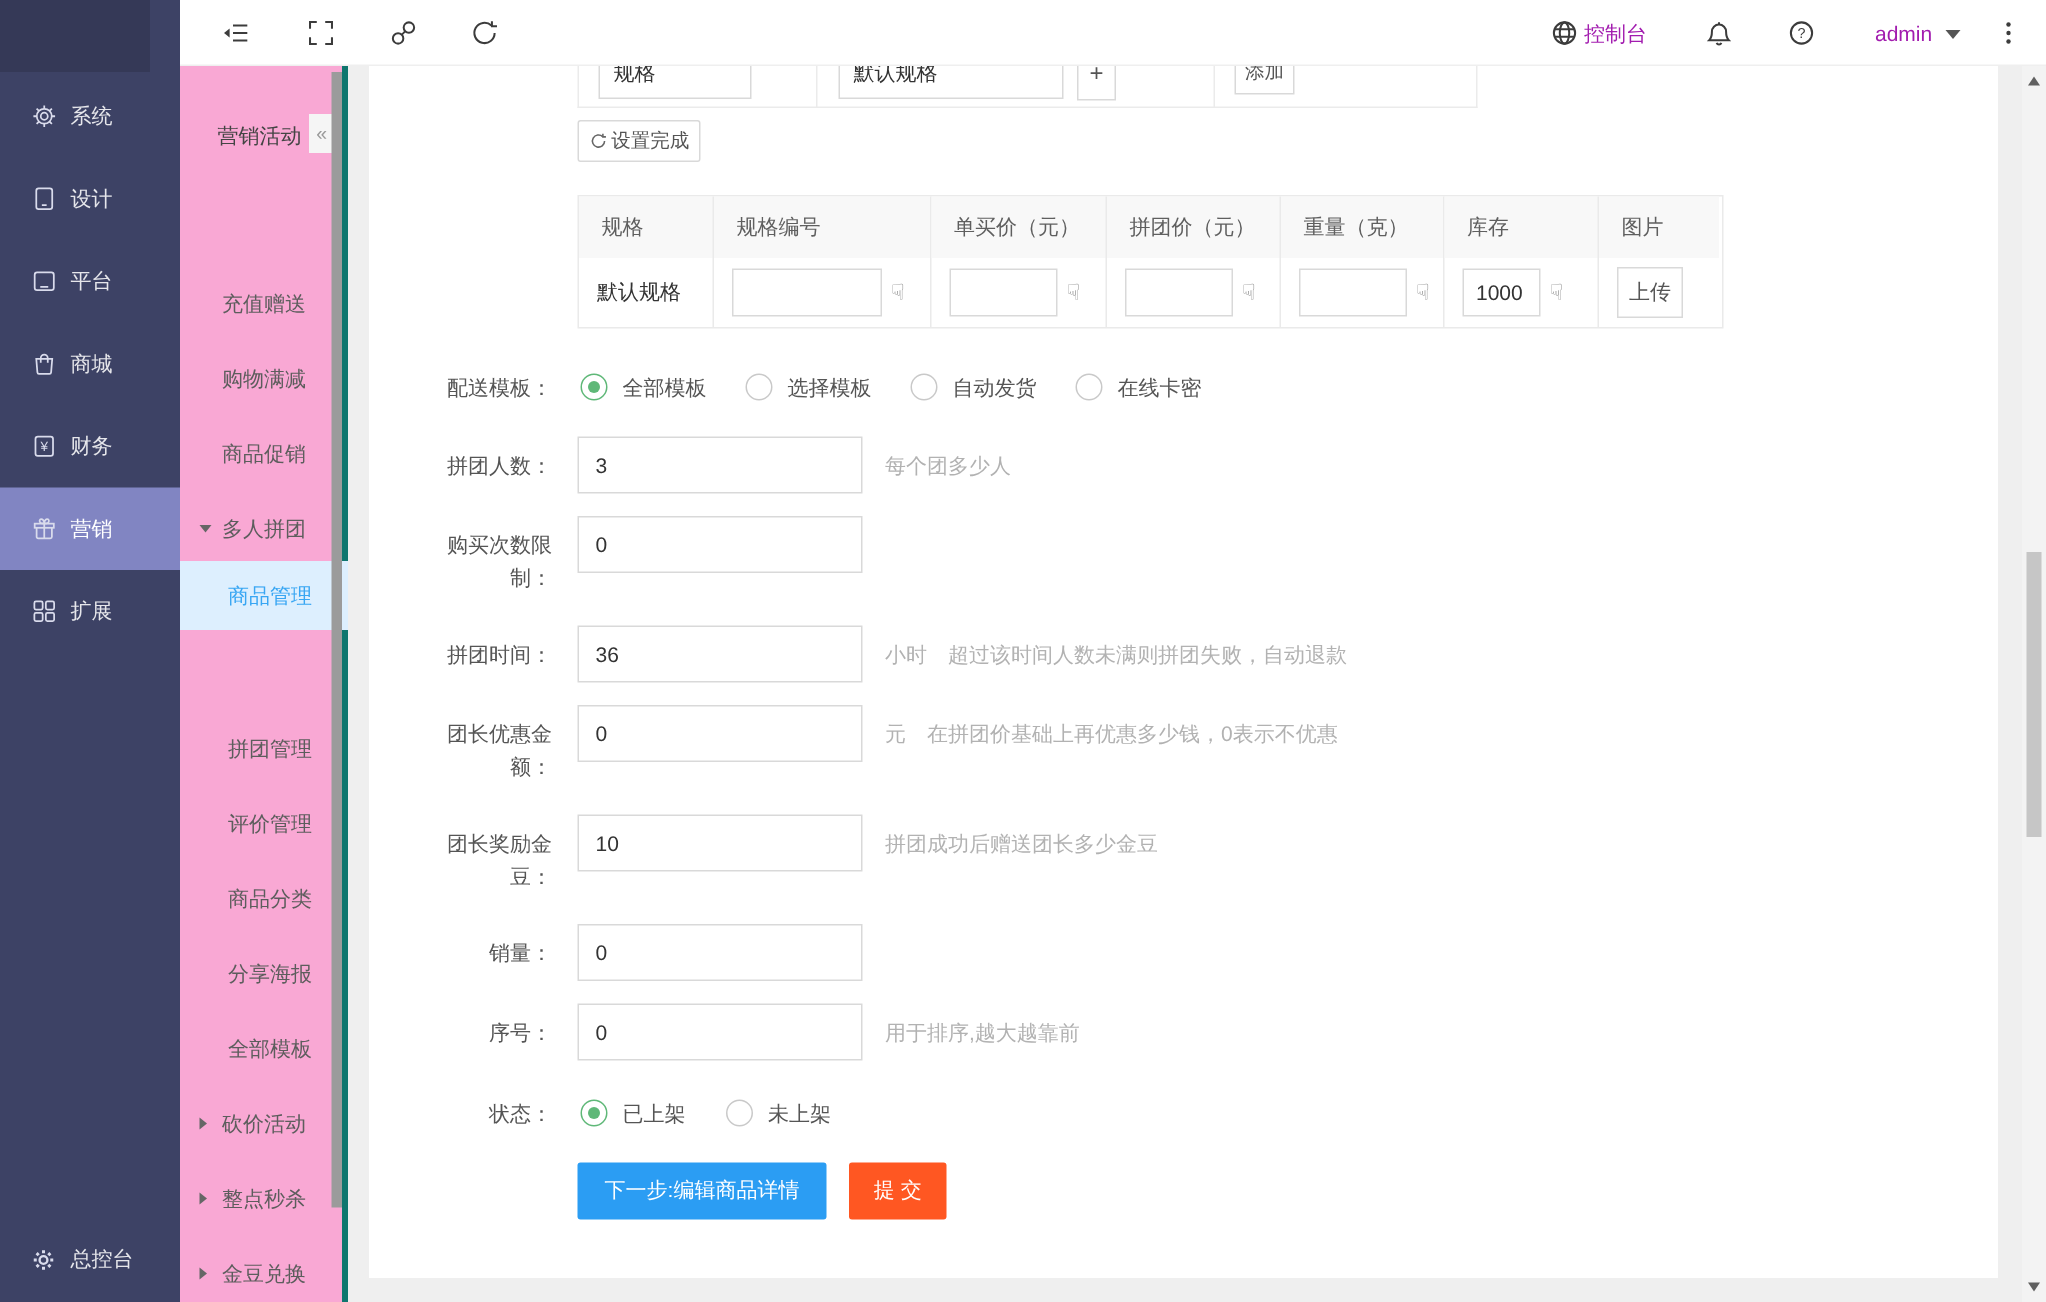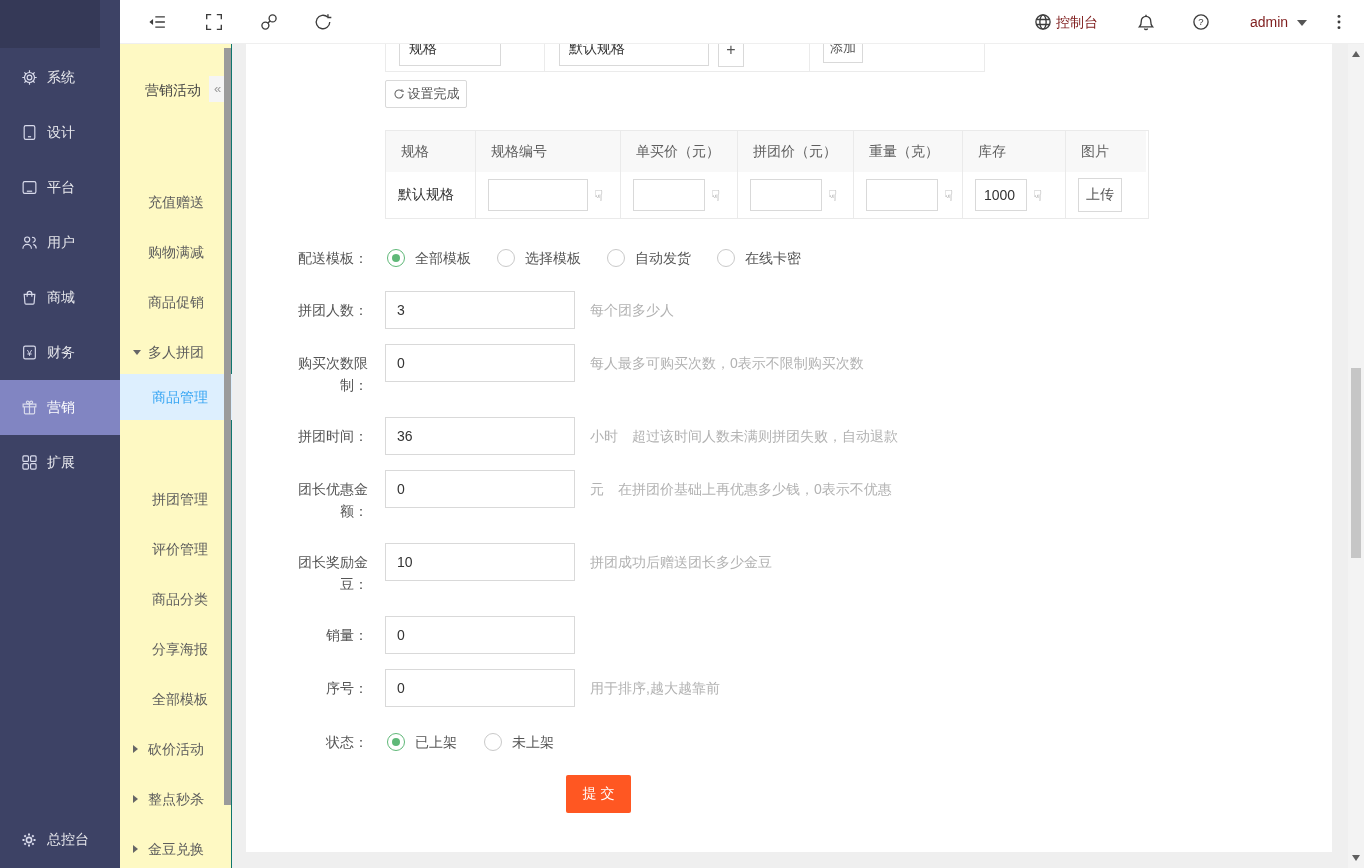--- a/index.html
+++ b/index.html
@@ -13,41 +13,41 @@
   .side-nav{position:absolute;top:50px;left:0;width:120px;}
   .side-item{position:relative;height:55px;display:flex;align-items:center;padding-left:21px;
     color:rgba(255,255,255,.87);font-size:14px;cursor:pointer;}
   .side-item svg{width:17px;height:17px;margin-right:9px;flex:none;stroke:#d9dbec;fill:none;stroke-width:1.1;}
   .side-item.active{background:#8185c2;color:#fff;}
   .side-footer{position:absolute;bottom:0;left:0;width:120px;height:56px;display:flex;align-items:center;
     padding-left:21px;color:rgba(255,255,255,.87);font-size:14px;cursor:pointer;}
   .side-footer svg{width:16px;height:16px;margin-right:10px;stroke:#d9dbec;fill:none;stroke-width:1.6;}
 
   
-  .submenu{position:absolute;left:120px;top:44px;width:112px;height:824px;background:#fef9c3;
-    border-right:1px solid #0f766e;z-index:4;}
+  .submenu{position:absolute;left:120px;top:44px;width:112px;height:824px;background:#f9a8d4;
+    border-right:4px solid #0f766e;z-index:4;}
   .sm-header{position:absolute;top:21px;left:0;width:112px;height:50px;line-height:50px;
     padding-left:25px;font-size:14px;color:#444;}
   .collapse-btn{position:absolute;top:32px;right:5px;width:17px;height:26px;background:#f5f5f5;
     color:#9a9a9a;border:none;font-size:13px;line-height:26px;text-align:center;cursor:pointer;}
   .sm-item{position:absolute;left:0;width:112px;height:50px;line-height:50px;font-size:14px;
     color:#5d5d5d;padding-left:28px;cursor:pointer;white-space:nowrap;}
   .sm-child{padding-left:32px;}
   .sm-item.active{background:#ddeffe;color:#38a6f3;height:46px;line-height:46px;}
   .tri{position:absolute;left:13px;top:50%;width:0;height:0;}
   .tri-down{margin-top:-2px;border-left:4px solid transparent;border-right:4px solid transparent;border-top:5px solid #666;}
   .tri-right{margin-top:-4px;border-top:4px solid transparent;border-bottom:4px solid transparent;border-left:5px solid #666;}
   .sm-scroll-thumb{position:absolute;right:0;top:4px;width:7px;height:757px;background:#9b9b9b;cursor:pointer;}
 
   
   .topbar{position:absolute;left:120px;top:0;width:1244px;height:44px;background:#fff;
     border-bottom:1px solid #efefef;z-index:6;}
   .tb-icon{position:absolute;top:13px;width:18px;height:18px;cursor:pointer;}
   .tb-icon svg{width:18px;height:18px;stroke:#3c3c3c;fill:none;stroke-width:1.2;}
-  .tb-text{position:absolute;top:0;height:44px;line-height:44px;font-size:14px;color:#7f1d1d;cursor:pointer;white-space:nowrap;}
+  .tb-text{position:absolute;top:0;height:44px;line-height:44px;font-size:14px;color:#a21caf;cursor:pointer;white-space:nowrap;}
   .tb-caret{position:absolute;top:20px;width:0;height:0;border-left:5.5px solid transparent;
     border-right:5.5px solid transparent;border-top:6px solid #555;cursor:pointer;}
 
   
   .main{position:absolute;left:232px;top:44px;width:1116px;height:824px;background:#efefef;}
   .card{position:absolute;left:14px;top:0;width:1086px;height:808px;background:#fff;overflow:hidden;}
 
   
   .page-scrollbar{position:absolute;right:0;top:44px;width:16px;height:824px;background:#f3f3f3;z-index:7;}
   .sb-up{position:absolute;top:7px;left:4px;width:0;height:0;border-left:4px solid transparent;
@@ -131,28 +131,20 @@
       </div>
       <div class="side-item">
         <svg viewBox="0 0 16 16">
             <rect x="2" y="2.5" width="12" height="11" rx="1.5"></rect>
             <path d="M5.5 11.5h5"></path>
           </svg>
         <span>平台</span>
       </div>
       <div class="side-item">
         <svg viewBox="0 0 16 16">
-            <circle cx="5.8" cy="5.2" r="2.4"></circle>
-            <path d="M1.8 13.8a4 4 0 0 1 8 0"></path>
-            <path d="M10.4 3.3a2.3 2.3 0 1 1 .6 4.5M11.6 9.8a4 4 0 0 1 2.7 3.8"></path>
-          </svg>
-        <span>用户</span>
-      </div>
-      <div class="side-item">
-        <svg viewBox="0 0 16 16">
             <path d="M3 5h10l-.7 8.4a1 1 0 0 1-1 .9H4.7a1 1 0 0 1-1-.9z"></path>
             <path d="M5.8 7.3V4.5a2.2 2.2 0 0 1 4.4 0v2.8"></path>
           </svg>
         <span>商城</span>
       </div>
       <div class="side-item">
         <svg viewBox="0 0 16 16">
             <rect x="2.5" y="2" width="11" height="12" rx="1.5"></rect>
             <text x="8" y="11.2" text-anchor="middle" font-size="8.5" fill="#d9dbec" stroke="none">¥</text>
           </svg>
@@ -336,21 +328,20 @@
       </div>
 
       <div class="frow" style="top:247px">
         <div class="flabel">拼团人数：</div>
         <input class="finput" value="3" style="">
         <div class="fhint">每个团多少人</div>
       </div>
       <div class="frow" style="top:300px">
         <div class="flabel">购买次数限制：</div>
         <input class="finput" value="0" style="">
-        <div class="fhint">每人最多可购买次数，0表示不限制购买次数</div>
       </div>
       <div class="frow" style="top:373px">
         <div class="flabel">拼团时间：</div>
         <input class="finput" value="36" style="">
         <div class="fhint">小时　超过该时间人数未满则拼团失败，自动退款</div>
       </div>
       <div class="frow" style="top:426px">
         <div class="flabel">团长优惠金额：</div>
         <input class="finput" value="0" style="">
         <div class="fhint">元　在拼团价基础上再优惠多少钱，0表示不优惠</div>
@@ -372,20 +363,21 @@
       </div>
 
       <div class="frow radio-row" style="top:680px">
         <div class="flabel">状态：</div>
         <span class="radio on" style="left:141px"></span>
         <span class="rlabel" style="left:169px">已上架</span>
         <span class="radio" style="left:238px"></span>
         <span class="rlabel" style="left:266px">未上架</span>
       </div>
 
+      <button class="btn btn-next">下一步:编辑商品详情</button>
       <button class="btn btn-submit">提 交</button>
     </div>
   </div>
 
   <div class="page-scrollbar">
     <span class="sb-up"></span>
     <div class="sb-thumb"></div>
     <span class="sb-down"></span>
   </div>
 

